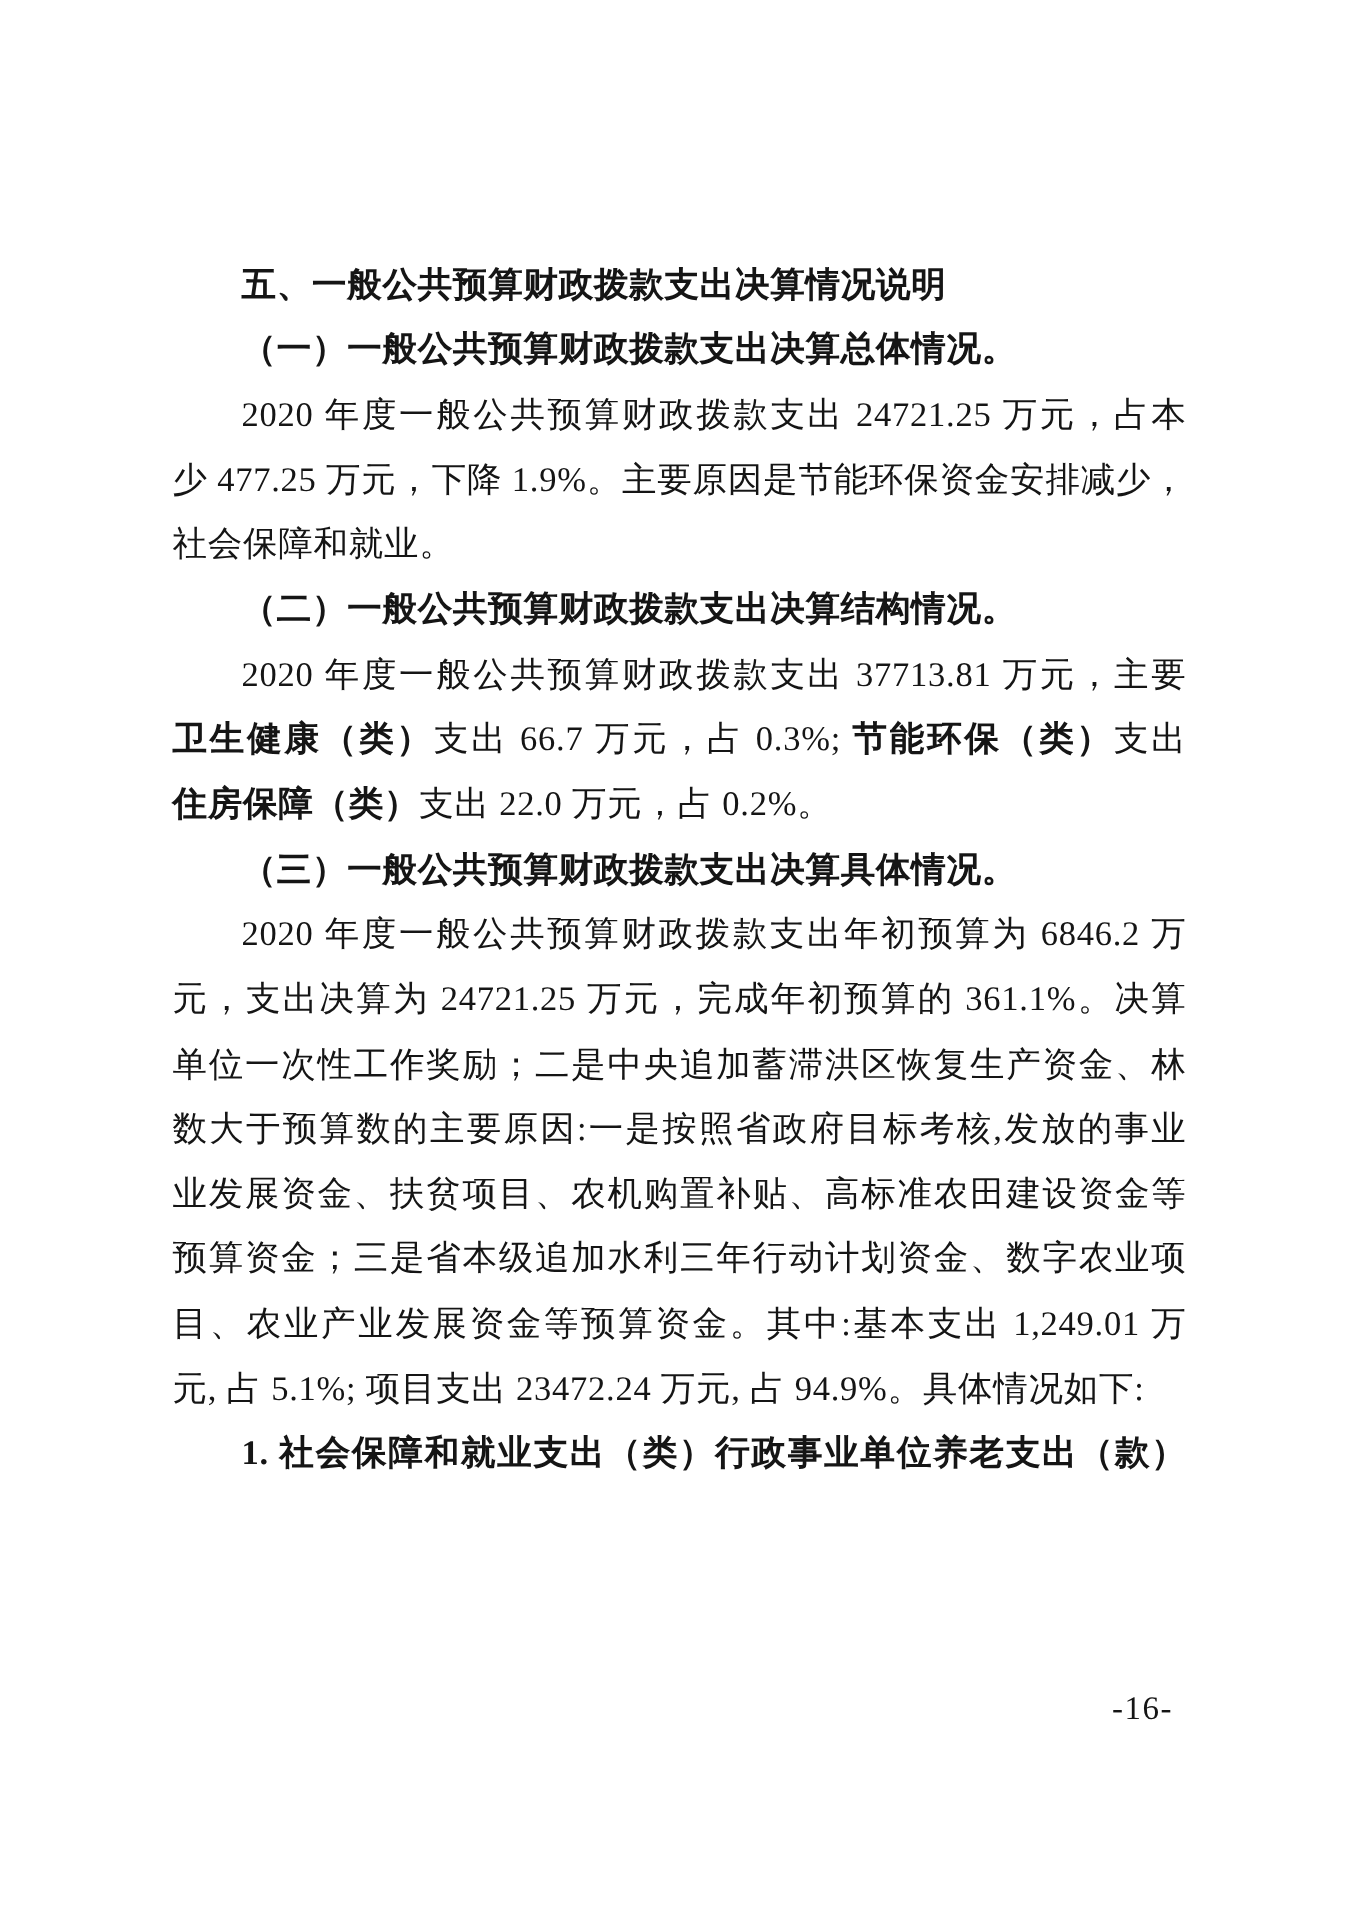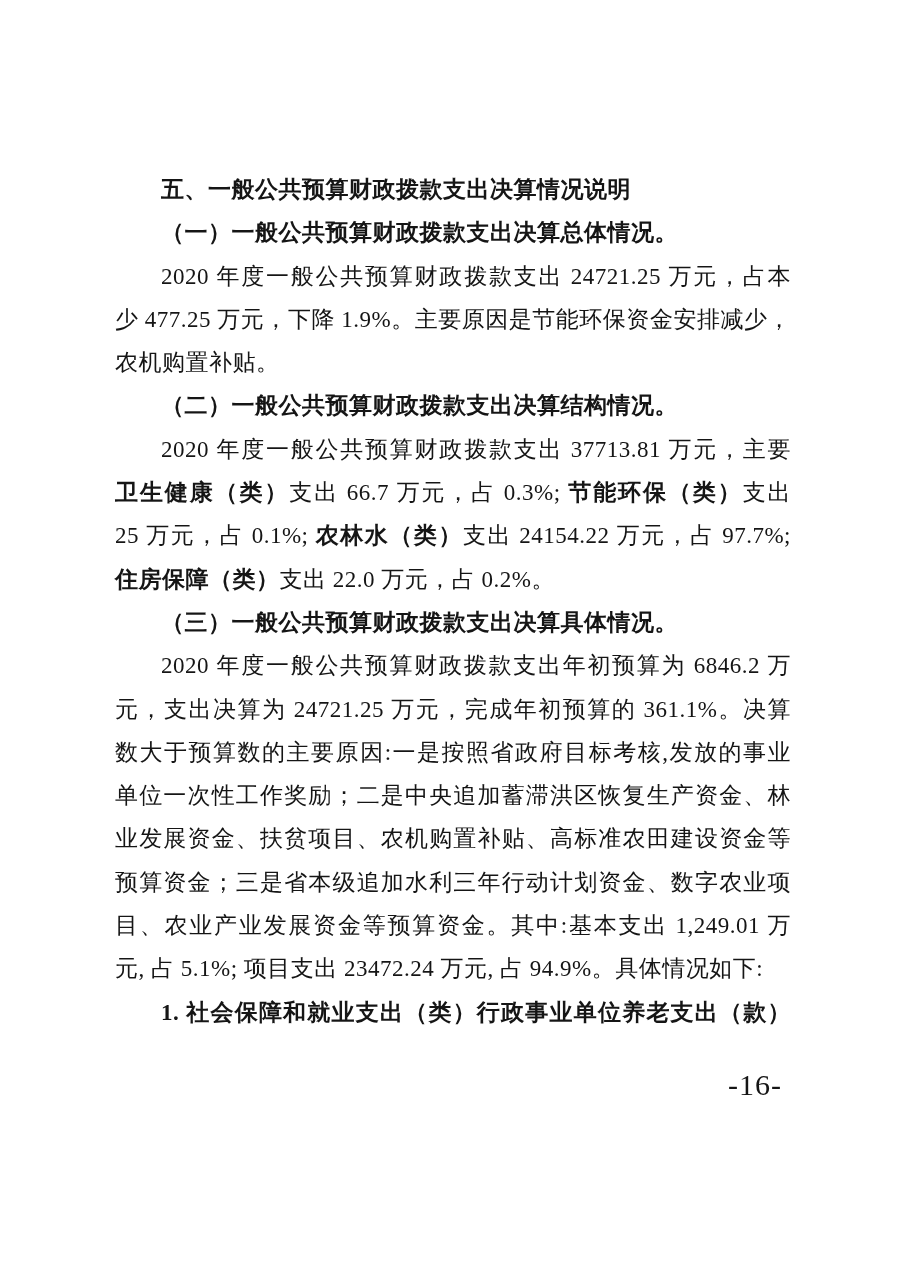--- a/index.html
+++ b/index.html
@@ -34,48 +34,47 @@
     text-align-last: justify;
   }
   .line.indent {
     text-indent: 2em;
   }
   .bold {
     font-weight: 700;
   }
   .page-number {
     position: absolute;
-    top: 1068px;
+    top: 1126px;
     right: 118px;
-    font-size: 30px;
+    font-size: 22px;
     letter-spacing: 1px;
     color: #151515;
     text-align: right;
   }
 </style>
 </head>
 <body>
 
 <div class="page">
   <div class="doc-body">
       <div class="line indent"><span class="bold">五、一般公共预算财政拨款支出决算情况说明</span></div>
       <div class="line indent"><span class="bold">（一）一般公共预算财政拨款支出决算总体情况。</span></div>
       <div class="line indent justify"><span>2020 年度一般公共预算财政拨款支出 24721.25 万元，占本</span></div>
       <div class="line justify"><span>少 477.25 万元，下降 1.9%。主要原因是节能环保资金安排减少，</span></div>
-      <div class="line"><span>农机购置补贴。</span></div>
+      <div class="line"><span>社会保障和就业。</span></div>
       <div class="line indent"><span class="bold">（二）一般公共预算财政拨款支出决算结构情况。</span></div>
       <div class="line indent justify"><span>2020 年度一般公共预算财政拨款支出 37713.81 万元，主要</span></div>
       <div class="line justify"><span class="bold">卫生健康（类）</span><span>支出 66.7 万元，占 0.3%; </span><span class="bold">节能环保（类）</span><span>支出</span></div>
-      <div class="line justify"><span>25 万元，占 0.1%; </span><span class="bold">农林水（类）</span><span>支出 24154.22 万元，占 97.7%;</span></div>
       <div class="line"><span class="bold">住房保障（类）</span><span>支出 22.0 万元，占 0.2%。</span></div>
       <div class="line indent"><span class="bold">（三）一般公共预算财政拨款支出决算具体情况。</span></div>
       <div class="line indent justify"><span>2020 年度一般公共预算财政拨款支出年初预算为 6846.2 万</span></div>
       <div class="line justify"><span>元，支出决算为 24721.25 万元，完成年初预算的 361.1%。决算</span></div>
+      <div class="line justify"><span>单位一次性工作奖励；二是中央追加蓄滞洪区恢复生产资金、林</span></div>
       <div class="line justify"><span>数大于预算数的主要原因:一是按照省政府目标考核,发放的事业</span></div>
-      <div class="line justify"><span>单位一次性工作奖励；二是中央追加蓄滞洪区恢复生产资金、林</span></div>
       <div class="line justify"><span>业发展资金、扶贫项目、农机购置补贴、高标准农田建设资金等</span></div>
       <div class="line justify"><span>预算资金；三是省本级追加水利三年行动计划资金、数字农业项</span></div>
       <div class="line justify"><span>目、农业产业发展资金等预算资金。其中:基本支出 1,249.01 万</span></div>
       <div class="line"><span>元, 占 5.1%; 项目支出 23472.24 万元, 占 94.9%。具体情况如下:</span></div>
       <div class="line indent justify"><span class="bold">1. 社会保障和就业支出（类）行政事业单位养老支出（款）</span></div>
     </div>
   <div class="page-number">-16-</div>
 </div>
 
 </body></html>

